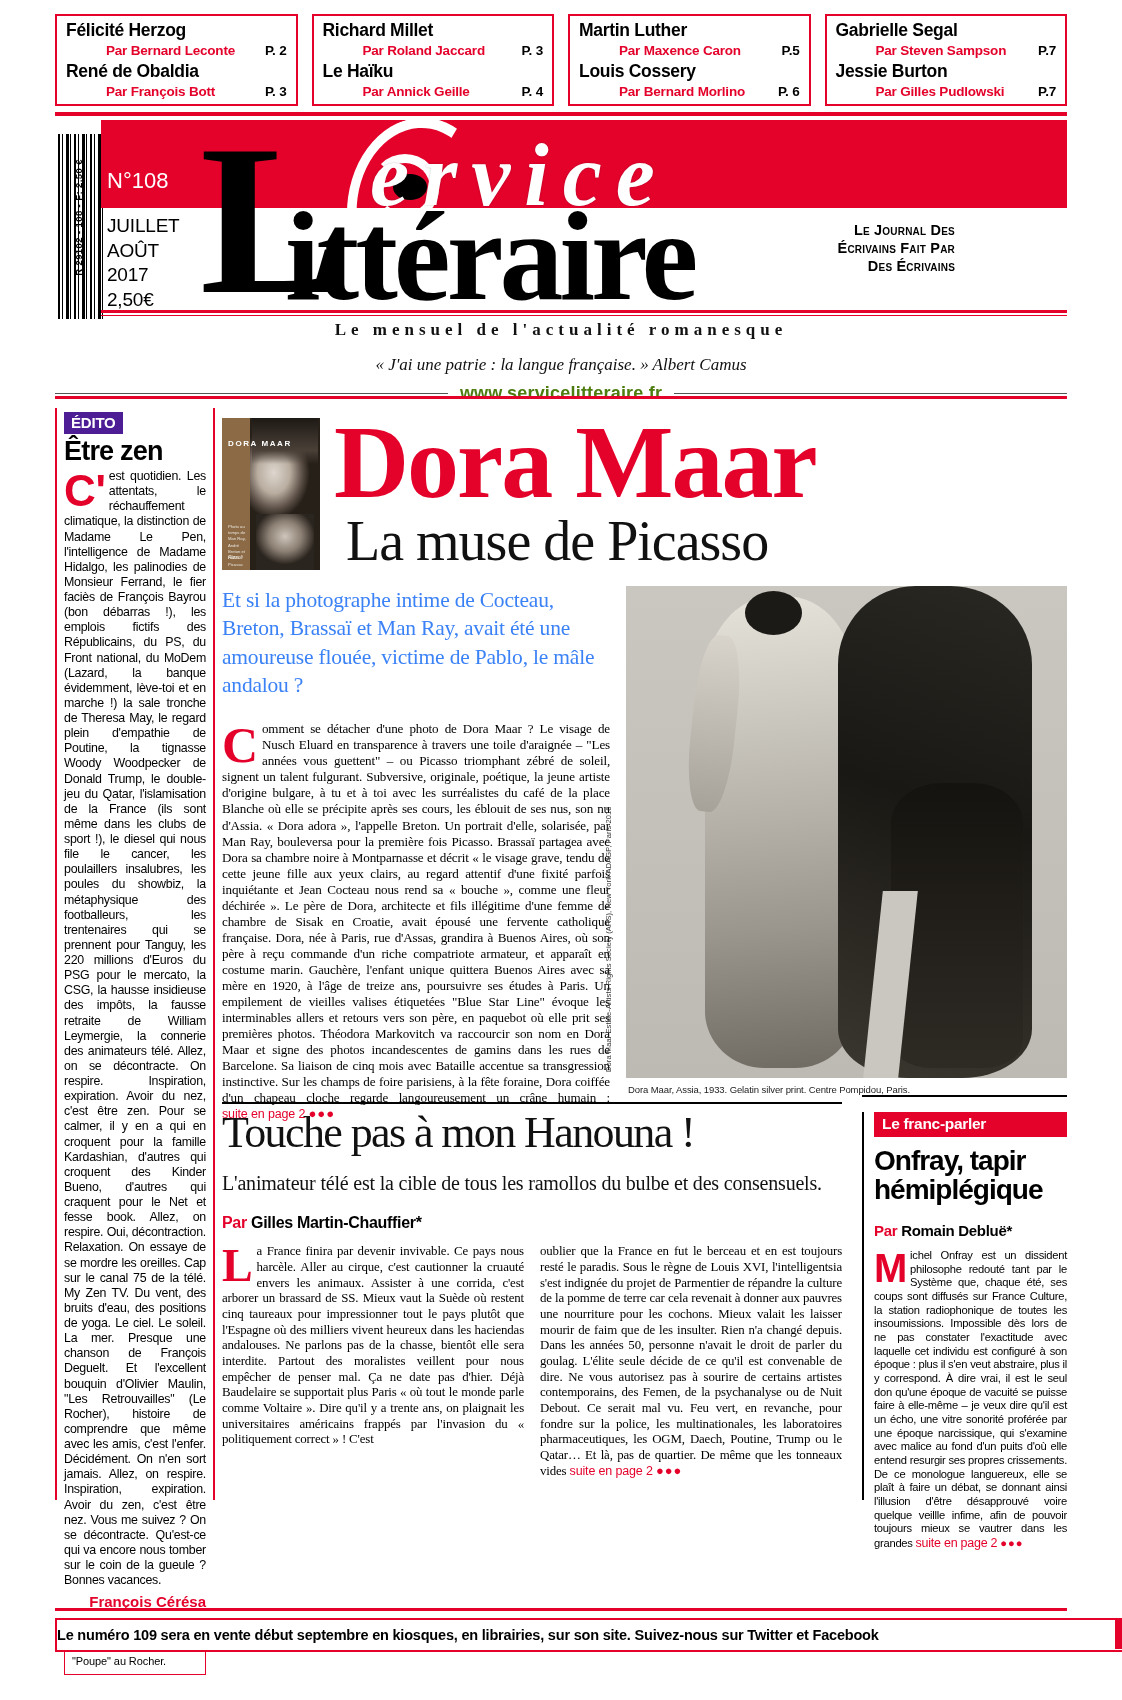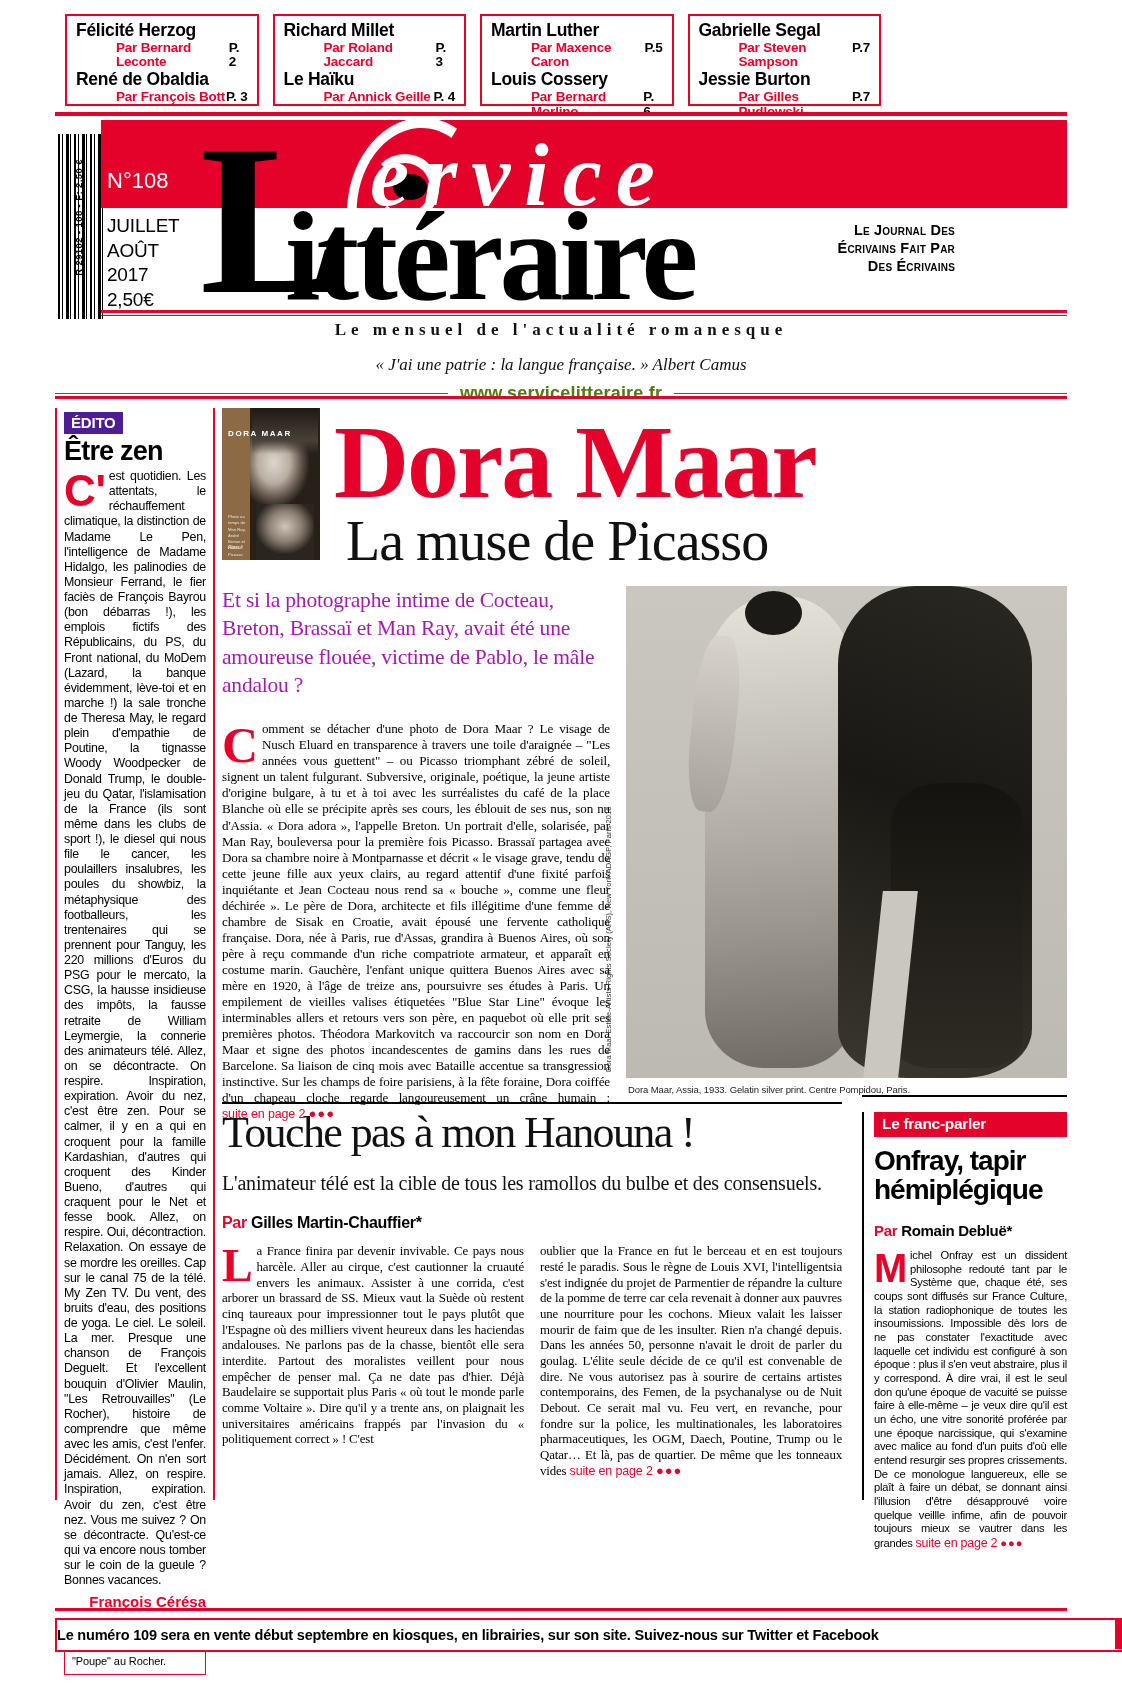--- a/index.html
+++ b/index.html
@@ -10,22 +10,22 @@
     background:#ffffff;
     font-family:"Liberation Sans", sans-serif;
     color:#000;
     position:relative;
     overflow:hidden;
   }
   .page { position:absolute; left:0; top:0; width:1122px; height:1700px; }
 
   
   .teaser-strip {
-    position:absolute; left:55px; top:14px; width:816px; height:92px;
-    display:flex; gap:14px;margin-left:10px;
+    position:absolute; left:55px; top:14px; width:1012px; height:92px;
+    display:flex; gap:14px;
   }
   .teaser-box {
     flex:1 1 0; border:2.5px solid #e4022b; background:#fff;
     padding:5px 9px 4px 9px;
     display:flex; flex-direction:column; justify-content:space-between;
   }
   .teaser-title {
     font-size:17.5px; font-weight:bold; letter-spacing:-0.3px; line-height:1.12;
     color:#000; white-space:nowrap;
   }
@@ -153,21 +153,21 @@
   .edito-sign {
     text-align:right; color:#e4022b; font-weight:bold; font-size:15px; margin-top:5px;
   }
   .edito-bio {
     border:1.5px solid #e4022b; margin-top:8px; padding:5px 7px;
     font-size:11px; line-height:1.35; letter-spacing:-0.1px;
   }
 
   
   .dora { position:absolute; left:222px; top:408px; width:845px; }
-  .dora-top { display:flex; align-items:flex-start; gap:14px; }
+  .dora-top { display:flex; align-items:flex-end; gap:14px; }
   .bookcover {
     width:98px; height:152px; flex:0 0 98px; position:relative; overflow:hidden;
     background:#8b6a45;
   }
   .bookcover .photo {
     position:absolute; left:28px; top:0; width:70px; height:152px;
     background:
       radial-gradient(ellipse 36px 46px at 34% 36%, #ded7cf 0%, #b9ada0 45%, #5d5148 78%, #262019 100%),
       linear-gradient(160deg,#3b342c 0%,#6d6157 40%,#211c16 100%);
   }
@@ -199,21 +199,21 @@
   }
   .dora-h2 {
     font-family:"Liberation Serif", serif; font-weight:400; color:#111;
     font-size:56px; line-height:1.02; letter-spacing:-1px; margin:2px 0 0 12px;
   }
 
   .dora-cols { display:flex; gap:16px; margin-top:16px; }
   .dora-left { width:388px; flex:0 0 388px; }
   .dora-standfirst {
     font-family:"Liberation Serif", serif; font-size:21.5px; line-height:1.32;
-    color:#a21caf; letter-spacing:-0.2px; margin-bottom:22px;
+    color:#3b82f6; letter-spacing:-0.2px; margin-bottom:22px;
   }
   .byline { font-size:17px; font-weight:bold; margin-bottom:10px; letter-spacing:-0.3px; }
   .byline .par { color:#e4022b; }
   .dora-body {
     font-family:"Liberation Serif", serif; font-size:13.1px; line-height:1.225;
     text-align:justify; letter-spacing:-0.15px; hyphens:auto;
   }
   .dora-body::first-letter {
     float:left; font-size:50px; line-height:0.80; font-weight:bold; color:#e4022b;
     padding:4px 4px 0 0; font-family:"Liberation Serif", serif;

